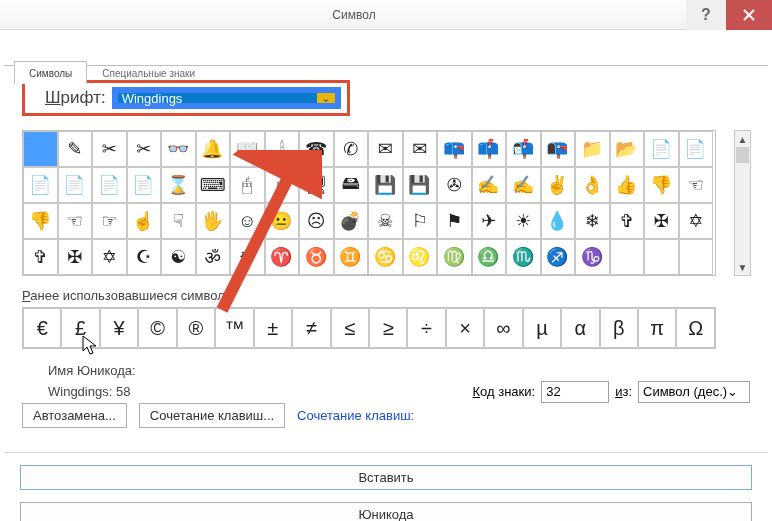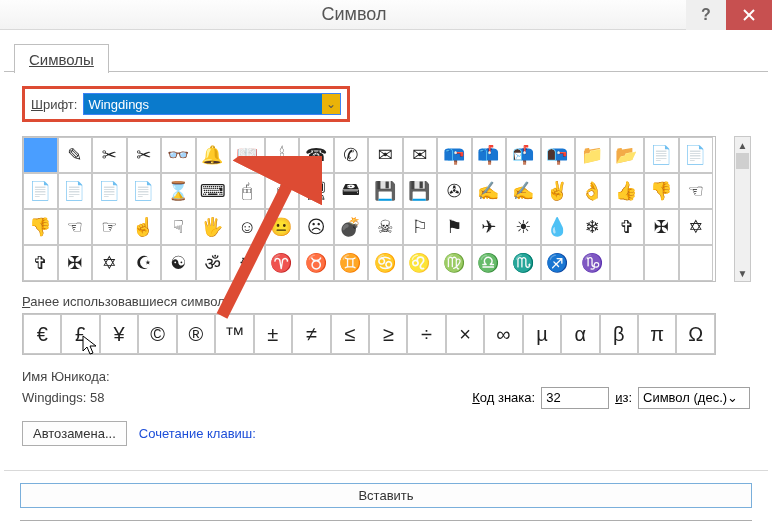--- a/index.html
+++ b/index.html
@@ -16,21 +16,21 @@
     height: 30px;
     background: linear-gradient(#fdfdfd,#f3f3f3);
     border-bottom: 1px solid #d9d9d9;
     display: flex;
     align-items: center;
     position: relative;
   }
   .titlebar .title {
     flex: 1;
     text-align: center;
-    font-size: 18px;
+    font-size: 12px;
     color: #555;
     padding-left: 22px;
   }
   .titlebar .help {
     width: 40px; height: 30px;
     display:flex;align-items:center;justify-content:center;
     color:#666; background:#efefef; font-size:16px; font-weight:bold;
   }
   .titlebar .close {
     width: 46px; height: 30px;
@@ -41,47 +41,46 @@
   .titlebar .close svg { width:12px;height:12px;stroke:#fff;stroke-width:2;}
   .body { padding: 6px 4px 0 4px; }
   .tabstrip {
     display:flex;
     border-bottom:1px solid #bfbfbf;
     padding-left:10px;
     margin-top:6px;
   }
   .tab {
     padding: 6px 14px 5px;
-    font-size:15px;
+    font-size:10px;
     color:#6a6a6a;
     border:1px solid transparent;
     border-bottom:none;
     position:relative;
-    top:2px;
+    top:19px;
     cursor:pointer;
-    text-decoration:underline;
   }
   .tab.active {
     background:#fff;
     border-color:#bfbfbf;
     color:#444;
   }
   .panel {
     padding: 14px 18px 8px 18px;
   }
   .font-row {
     display:flex; align-items:center; gap:6px;
     border:3px solid #dd4b33;
     padding:4px 6px;
     width:328px;
   }
-  .font-row label { font-size:13px; color:#444;}
+  .font-row label { font-size:17px; color:#444;margin-left:14px;}
   .font-row label .ul { text-decoration:underline; }
   .font-select {
-    flex:1; display:flex; align-items:center; border:1px solid #3b82f6;
+    flex:1; display:flex; align-items:center; border:6px solid #3b82f6;
     height:22px; background:#eab308;
   }
   .font-select .val {
     flex:1; padding:0 4px; background:#0a7acc; color:#fff; font-size:13px;
     height:100%; display:flex; align-items:center;
   }
   .font-select .dd {
     width:18px; display:flex;align-items:center;justify-content:center;
     color:#555;
   }
@@ -104,27 +103,27 @@
     position:absolute; right:-1px; top:0; bottom:0; width:17px;
     background:#f0f0f0; border:1px solid #c8c8c8;
     display:flex; flex-direction:column; align-items:center; justify-content:space-between;
   }
   .scroll .arr { height:16px; width:100%; display:flex;align-items:center;justify-content:center;color:#555;font-size:10px;}
   .scroll .thumb { width:13px; background:#cfcfcf; height:16px; margin-top:0px;}
   .recent-label { margin-top:12px; font-size:13px; color:#444;}
   .recent-label .ul{text-decoration:underline;}
   .recent-grid { display:flex; margin-top:4px; border:1px solid #c0c0c0; width:694px;}
   .recent-grid .cell { height:40px; width:43.3px; font-size:20px;}
-  .meta { display:flex; align-items:flex-end; margin-top:12px; gap:12px; }
+  .meta { display:flex; align-items:flex-end; margin-top:12px; gap:12px;margin-left:26px; }
   .meta-left { font-size:13px; color:#444; line-height:1.6;}
   .meta-right { margin-left:auto; display:flex; align-items:center; gap:6px; font-size:13px;}
   .meta-right .ul{text-decoration:underline;}
   .code-input { width:68px; height:22px; border:1px solid #a0a0a0; padding:0 4px; font-size:13px;}
   .from-select { width:112px; height:22px; border:1px solid #a0a0a0; display:flex;align-items:center;justify-content:flex-start;padding:0 4px;}
-  .btn-row { margin-top:12px; display:flex; gap:12px; align-items:center;}
+  .btn-row { display:flex; gap:12px; align-items:center;}
   .btn {
     border:1px solid #adadad; background:#fdfdfd; padding:4px 10px;
     font-size:13px; color:#333; cursor:pointer;
   }
   .footer-sep { border-top:1px solid #d9d9d9; margin:16px 0 0 0;}
   .footer {
     display:flex; justify-content:flex-end; gap:12px; padding:12px 16px;flex-direction:column;
   }
   .footer .btn { min-width:86px; text-align:center;}
   .footer .btn.primary { border-color:#7aafdb;}
@@ -145,20 +144,21 @@
     <svg viewBox="0 0 12 12">
         <line x1="1" y1="1" x2="11" y2="11"></line>
         <line x1="11" y1="1" x2="1" y2="11"></line>
       </svg>
   </div>
 </div>
 
 <div class="body">
   <div class="tabstrip">
     <div class="tab active">Символы</div>
+    <div class="tab">Специальные знаки</div>
   </div>
 
   <div class="panel">
     <div class="font-row">
       <label><span class="ul">Ш</span><span>рифт:</span></label>
       <div class="font-select">
         <div class="val">Wingdings</div>
         <div class="dd">⌄</div>
       </div>
     </div>
@@ -292,32 +292,33 @@
         <div class="cell">π</div>
         <div class="cell">Ω</div>
       </div>
 
     <div class="meta">
       <div class="meta-left">
         <div>Имя Юникода:</div>
         <div>Wingdings: 58</div>
       </div>
       <div class="meta-right">
-        <span><span class="ul">К</span><span>од знака:</span></span>
+        <span><span class="ul">К</span><span>од знаки:</span></span>
         <input class="code-input" value="32" style="">
         <span><span class="ul">и</span><span>з:</span></span>
         <div class="from-select">
           <span>Символ (дес.)</span>
           <span>⌄</span>
         </div>
       </div>
     </div>
 
     <div class="btn-row">
       <button class="btn">Автозамена...</button>
+      <button class="btn">Сочетание клавиш...</button>
       <span style="font-size:13px;color:#1d4ed8;">Сочетание клавиш:</span>
     </div>
   </div>
 
   <div class="footer-sep"></div>
   <div class="footer">
     <button class="btn primary">Вставить</button>
     <button class="btn">Юникода</button>
   </div>
 </div>

